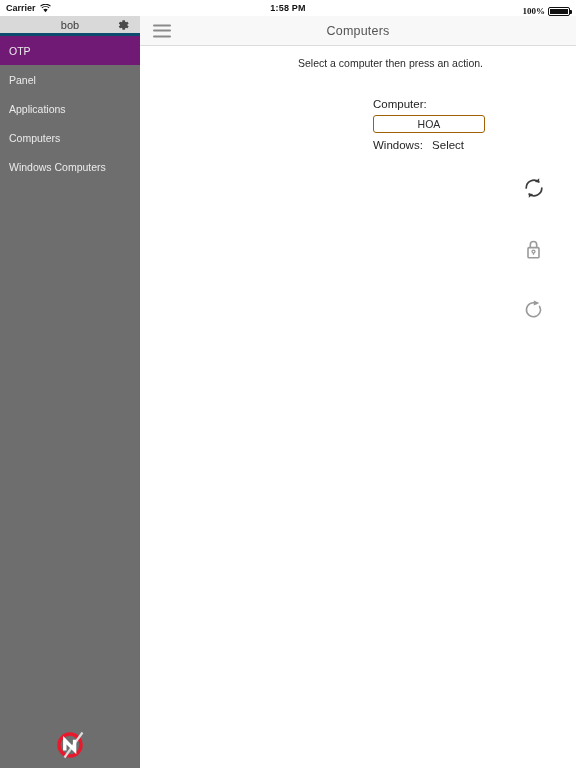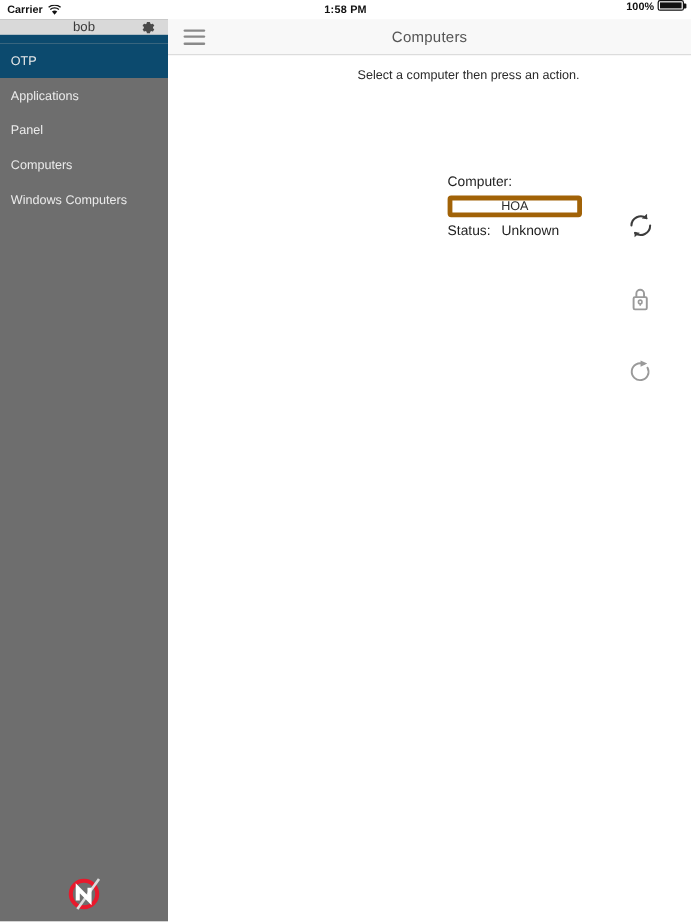--- a/index.html
+++ b/index.html
@@ -22,22 +22,23 @@
     position: absolute; left: 6px; top: 0; height: 16px;
     display: flex; align-items: center; gap: 4px; font-weight: bold;
   }
   .sb-center {
     position: absolute; left: 0; top: 0; width: 576px; height: 16px;
     display: flex; align-items: center; justify-content: center;
     font-weight: bold; letter-spacing: .2px;
   }
   .sb-right {
     position: absolute; right: 6px; top: 0; height: 16px;
-    display: flex; align-items: flex-start; gap: 3px;
+    display: flex; align-items: flex-end; gap: 3px;
     font-weight: bold;
+    font-family: Liberation Serif, serif;
   }
   .wifi-ico { display: block; }
   .batt {
     position: relative; width: 22px; height: 9px;
     border: 1px solid #111; border-radius: 2px;
   }
   .batt::after {
     content: ""; position: absolute; right: -3px; top: 2px;
     width: 2px; height: 4px; background: #111; border-radius: 0 1px 1px 0;
   }
@@ -46,39 +47,39 @@
   
   .sidebar {
     position: absolute; left: 0; top: 16px;
     width: 140px; height: 752px;
     background: #6e6e6e;
   }
   .sidebar-header {
     position: relative;
     height: 20px; width: 140px;
     background: #d9d9d9;
-    border-bottom: 7px solid #0c4a6e;
+    border-bottom: 3px solid #0c4a6e;
     display: flex; align-items: center;
   }
   .sidebar-user {
     position: absolute; left: 0; right: 0; text-align: center;
     font-size: 11px; color: #3a3a3a;
   }
   .gear-btn {
     position: absolute; right: 10px; top: 50%; transform: translateY(-50%);
     width: 14px; height: 14px; cursor: pointer;
   }
   .nav-list { padding-top: 0; }
   .nav-item {
     height: 29px; display: flex; align-items: center;
     padding-left: 9px;
     font-size: 10.5px; color: #ebebeb;
     cursor: pointer;
   }
-  .nav-item.selected { background: #0c4a6e; }
+  .nav-item.selected { background: #701a75; }
   .brand-logo {
     position: absolute; left: 50px; bottom: 6px;
     width: 40px; height: 34px;
   }
 
   
   .main {
     position: absolute; left: 140px; top: 16px;
     width: 436px; height: 752px;
     background: #ffffff;
@@ -104,26 +105,25 @@
   .instruction {
     text-align: center; font-size: 10.5px; color: #2b2b2b;
     padding-top: 11px;
   }
   .form-block {
     position: absolute; left: 0; top: 52px; width: 436px;
   }
   .field-label {
     font-size: 11.5px; color: #1f1f1f;
     margin-left: 233px;
-    margin-top: 48px;
   }
   .computer-field {
     margin: 5px auto 0 233px;
     width: 112px; height: 18px;
-    border: 4px solid #a16207; border-radius: 3px;
+    border: 1px solid #a16207; border-radius: 3px;
     background: #fff;
     display: flex; align-items: center; justify-content: center;
     font-size: 10.5px; color: #2b2b2b;
     cursor: pointer;
   }
   .status-line {
     margin-left: 233px; margin-top: 6px;
     font-size: 11.5px; color: #1f1f1f;
   }
   .status-line .sv { margin-left: 6px; }
@@ -171,24 +171,24 @@
           <path fill="#4a4a4a" d="M17.6 11.6l-1.2-.7a6.6 6.6 0 0 0 0-1.8l1.2-.7a.6.6 0 0 0 .2-.8l-1.2-2a.6.6 0 0 0-.8-.2l-1.2.7a6.6 6.6 0 0 0-1.6-.9V3.8a.6.6 0 0 0-.6-.6H9.6a.6.6 0 0 0-.6.6v1.4a6.6 6.6 0 0 0-1.6.9l-1.2-.7a.6.6 0 0 0-.8.2l-1.2 2a.6.6 0 0 0 .2.8l1.2.7a6.6 6.6 0 0 0 0 1.8l-1.2.7a.6.6 0 0 0-.2.8l1.2 2a.6.6 0 0 0 .8.2l1.2-.7c.5.4 1 .7 1.6.9v1.4a.6.6 0 0 0 .6.6h2.8a.6.6 0 0 0 .6-.6v-1.4c.6-.2 1.1-.5 1.6-.9l1.2.7a.6.6 0 0 0 .8-.2l1.2-2a.6.6 0 0 0-.2-.8z"></path>
         </svg>
       </div>
     </div>
 
     <div class="nav-list">
       <div class="nav-item selected">
         <span>OTP</span>
       </div>
       <div class="nav-item">
+        <span>Panel</span>
+      </div>
+      <div class="nav-item">
         <span>Applications</span>
-      </div>
-      <div class="nav-item">
-        <span>Panel</span>
       </div>
       <div class="nav-item">
         <span>Computers</span>
       </div>
       <div class="nav-item">
         <span>Windows Computers</span>
       </div>
     </div>
 
     <div class="brand-logo">
@@ -213,22 +213,22 @@
 
     <div class="content">
       <div class="instruction">Select a computer then press an action.</div>
 
       <div class="form-block">
         <div class="field-label">Computer:</div>
         <div class="computer-field">
           <span>HOA</span>
         </div>
         <div class="status-line">
-          <span>Status:</span>
-          <span class="sv">Unknown</span>
+          <span>Windows:</span>
+          <span class="sv">Select</span>
         </div>
       </div>
 
       <div class="actions">
 
         <div class="action-row">
           <div class="action-btn">
             <svg width="24" height="24" viewBox="0 0 24 24">
               <path d="M4.2 12a7.8 7.8 0 0 1 12.6-6.1" fill="none" stroke="#3c3c3c" stroke-width="1.7" stroke-linecap="round"></path>
               <path d="M19.8 12a7.8 7.8 0 0 1-12.6 6.1" fill="none" stroke="#3c3c3c" stroke-width="1.7" stroke-linecap="round"></path>

